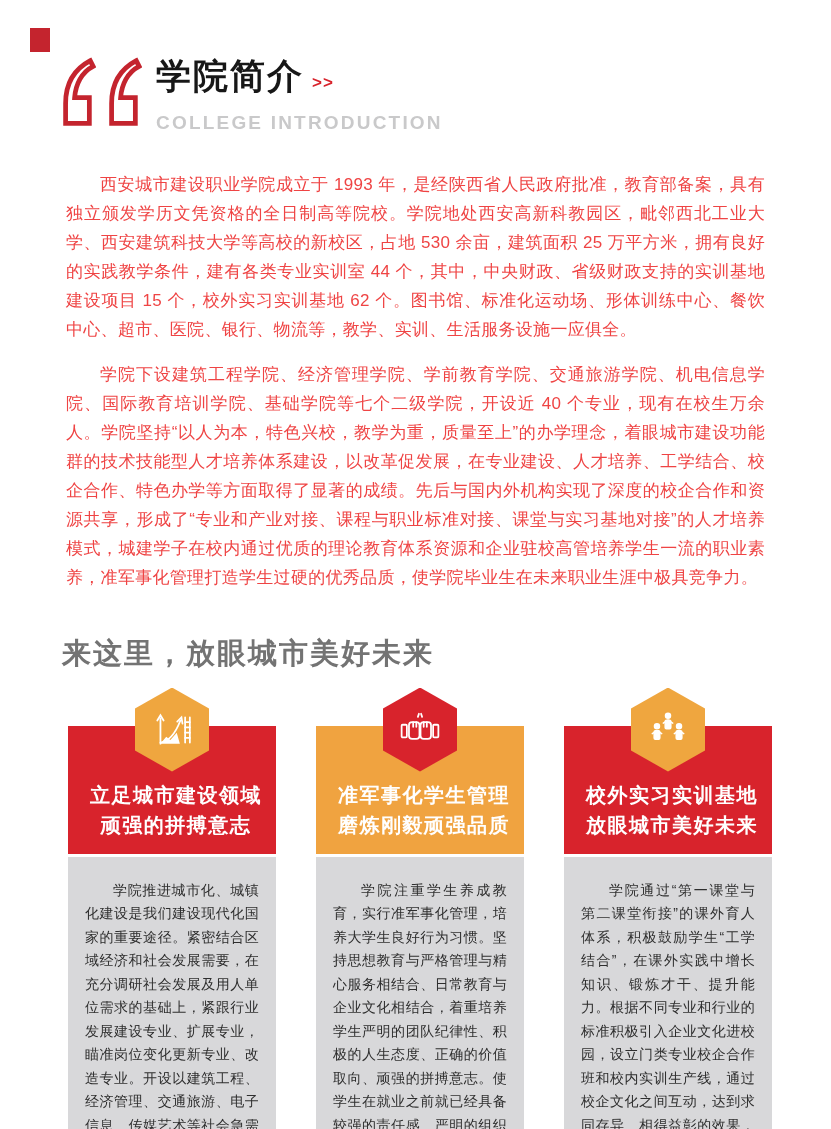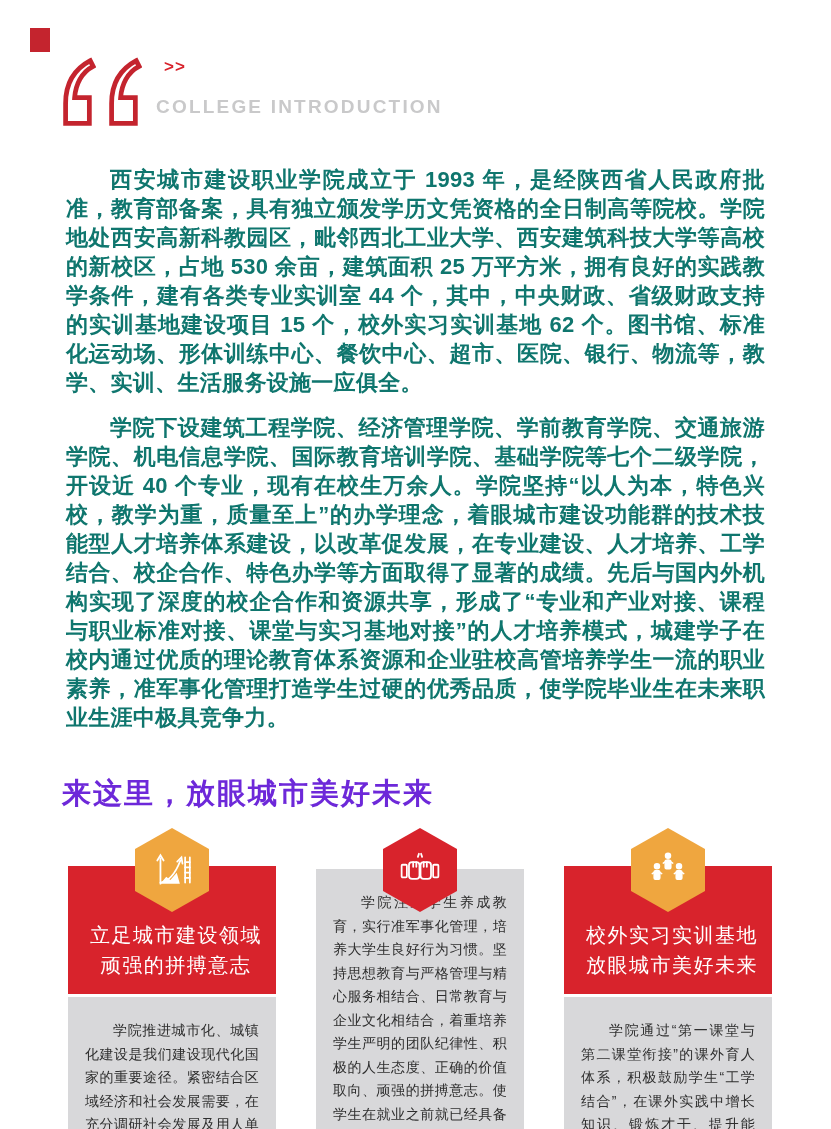--- a/index.html
+++ b/index.html
@@ -14,39 +14,39 @@
   .quote-logo{display:flex;gap:8px;position:relative;}
   .quote-logo svg{display:block;}
   .title-block{margin-left:14px;margin-top:2px;}
   .title-row{display:flex;align-items:flex-end;}
   .page-title{margin:0;font-size:35px;font-weight:900;color:#171717;letter-spacing:2px;line-height:1.1;}
   .title-arrows{color:#d8232c;font-weight:900;font-size:17px;margin-left:8px;margin-bottom:3px;letter-spacing:1px;}
   .page-subtitle{font-size:19px;color:#c9c9ca;font-weight:700;letter-spacing:2.2px;margin-top:16px;}
   
   .intro{margin:36px 66px 0 66px;}
   .intro p{
-    margin:0;font-size:22px;line-height:29px;color:#0f766e;
-    text-align:justify;text-indent:2em;letter-spacing:0.3px;font-weight:bold;
+    margin:0;font-size:17px;line-height:29px;color:#ef4444;
+    text-align:justify;text-indent:2em;letter-spacing:0.3px;
   }
   .intro p + p{margin-top:16px;}
   
-  .section-title{margin:42px 0 0 62px;font-size:29px;font-weight:900;color:#6d28d9;letter-spacing:2px;}
+  .section-title{margin:42px 0 0 62px;font-size:29px;font-weight:900;color:#737373;letter-spacing:2px;}
   
   .cards{display:flex;gap:40px;margin:14px 58px 0 68px;align-items:stretch;}
   .card{width:208px;display:flex;flex-direction:column;}
   .hex{
     width:74px;height:84px;margin:0 auto -46px auto;position:relative;z-index:2;
     clip-path:polygon(50% 0,100% 25%,100% 75%,50% 100%,0 75%,0 25%);
     display:flex;align-items:center;justify-content:center;
   }
   .hex-orange{background:#efa63f;}
   .hex-red{background:#d8232c;}
   .card-header{
     padding:54px 0 14px 8px;text-align:center;color:#ffffff;
-    font-weight:400;font-size:20px;line-height:30px;letter-spacing:1.5px;
+    font-weight:700;font-size:20px;line-height:30px;letter-spacing:1.5px;
   }
   .header-red{background:#d8232c;}
   .header-orange{background:#f0a340;}
   .card-body{
     background:#d8d8da;margin-top:3px;flex:1;
     padding:22px 17px 20px 17px;
   }
   .card-body p{
     margin:0;font-size:14px;line-height:23.5px;color:#2e2e2e;
     text-align:justify;text-indent:2em;letter-spacing:0.2px;
@@ -60,20 +60,21 @@
     <div class="corner-square"></div>
     <svg width="38" height="74" viewBox="0 0 40 76">
       <path d="M 34 5 C 17 14, 8 30, 8 50 L 8 71 L 33 71 L 33 44 L 17.5 44 C 18.5 30, 25 17, 37 11 Z" fill="#ffffff" stroke="#c4242e" stroke-width="5" stroke-linejoin="miter"></path>
     </svg>
     <svg width="38" height="74" viewBox="0 0 40 76">
       <path d="M 34 5 C 17 14, 8 30, 8 50 L 8 71 L 33 71 L 33 44 L 17.5 44 C 18.5 30, 25 17, 37 11 Z" fill="#ffffff" stroke="#c4242e" stroke-width="5" stroke-linejoin="miter"></path>
     </svg>
   </div>
   <div class="title-block">
     <div class="title-row">
+      <h1 class="page-title">学院简介</h1>
       <span class="title-arrows">&gt;&gt;</span>
     </div>
     <div class="page-subtitle">COLLEGE INTRODUCTION</div>
   </div>
 </div>
 
 <div class="intro">
   <p>西安城市建设职业学院成立于 1993 年，是经陕西省人民政府批准，教育部备案，具有独立颁发学历文凭资格的全日制高等院校。学院地处西安高新科教园区，毗邻西北工业大学、西安建筑科技大学等高校的新校区，占地 530 余亩，建筑面积 25 万平方米，拥有良好的实践教学条件，建有各类专业实训室 44 个，其中，中央财政、省级财政支持的实训基地建设项目 15 个，校外实习实训基地 62 个。图书馆、标准化运动场、形体训练中心、餐饮中心、超市、医院、银行、物流等，教学、实训、生活服务设施一应俱全。</p>
   <p>学院下设建筑工程学院、经济管理学院、学前教育学院、交通旅游学院、机电信息学院、国际教育培训学院、基础学院等七个二级学院，开设近 40 个专业，现有在校生万余人。学院坚持“以人为本，特色兴校，教学为重，质量至上”的办学理念，着眼城市建设功能群的技术技能型人才培养体系建设，以改革促发展，在专业建设、人才培养、工学结合、校企合作、特色办学等方面取得了显著的成绩。先后与国内外机构实现了深度的校企合作和资源共享，形成了“专业和产业对接、课程与职业标准对接、课堂与实习基地对接”的人才培养模式，城建学子在校内通过优质的理论教育体系资源和企业驻校高管培养学生一流的职业素养，准军事化管理打造学生过硬的优秀品质，使学院毕业生在未来职业生涯中极具竞争力。</p>
 </div>
@@ -112,20 +113,24 @@
           <rect x="2.5" y="15" width="5" height="12" rx="1"></rect>
           <rect x="9.5" y="12.5" width="10" height="16" rx="3"></rect>
           <path d="M13.5 12.5 V17 M16.5 12.5 V17"></path>
           <rect x="32.5" y="15" width="5" height="12" rx="1"></rect>
           <rect x="20.5" y="12.5" width="10" height="16" rx="3"></rect>
           <path d="M23.5 12.5 V17 M26.5 12.5 V17"></path>
           <path d="M18 7.5 L19 4.5 M22 7.5 L21 4.5"></path>
         </g>
       </svg>
     </div>
+    <div class="card-header header-orange">
+      <div>准军事化学生管理</div>
+      <div>磨炼刚毅顽强品质</div>
+    </div>
     <div class="card-body">
       <p>学院注重学生养成教育，实行准军事化管理，培养大学生良好行为习惯。坚持思想教育与严格管理与精心服务相结合、日常教育与企业文化相结合，着重培养学生严明的团队纪律性、积极的人生态度、正确的价值取向、顽强的拼搏意志。使学生在就业之前就已经具备较强的责任感、严明的组织纪律性、一定的执行力和敬业精神，能够更好地为将来的工作打下坚实的职业道德基础、过硬的身体素质和顽强的意志力。</p>
     </div>
   </div>
 
   <div class="card">
     <div class="hex hex-orange">
       <svg width="42" height="42" viewBox="0 0 40 40">
         <g fill="#ffffff" stroke="#ffffff" stroke-width="1.4" stroke-linecap="round">
           <circle cx="20" cy="6.5" r="2.4"></circle>

